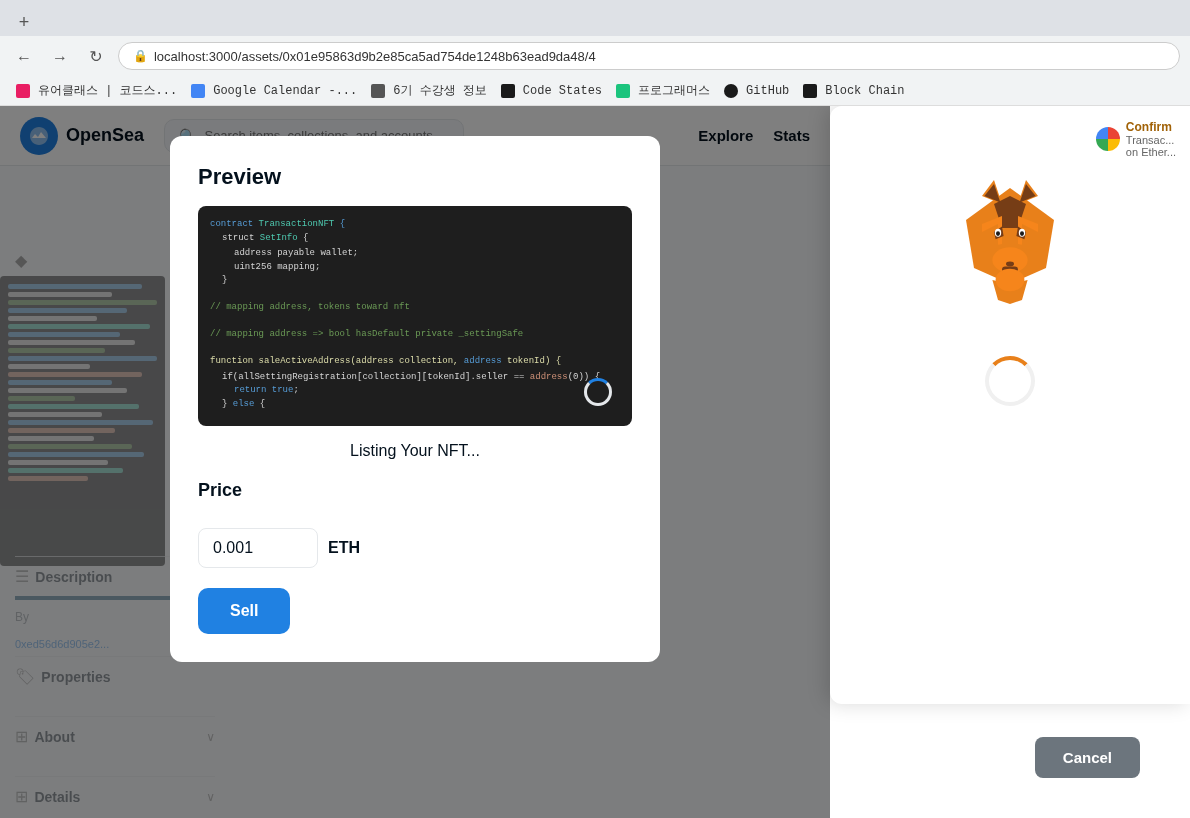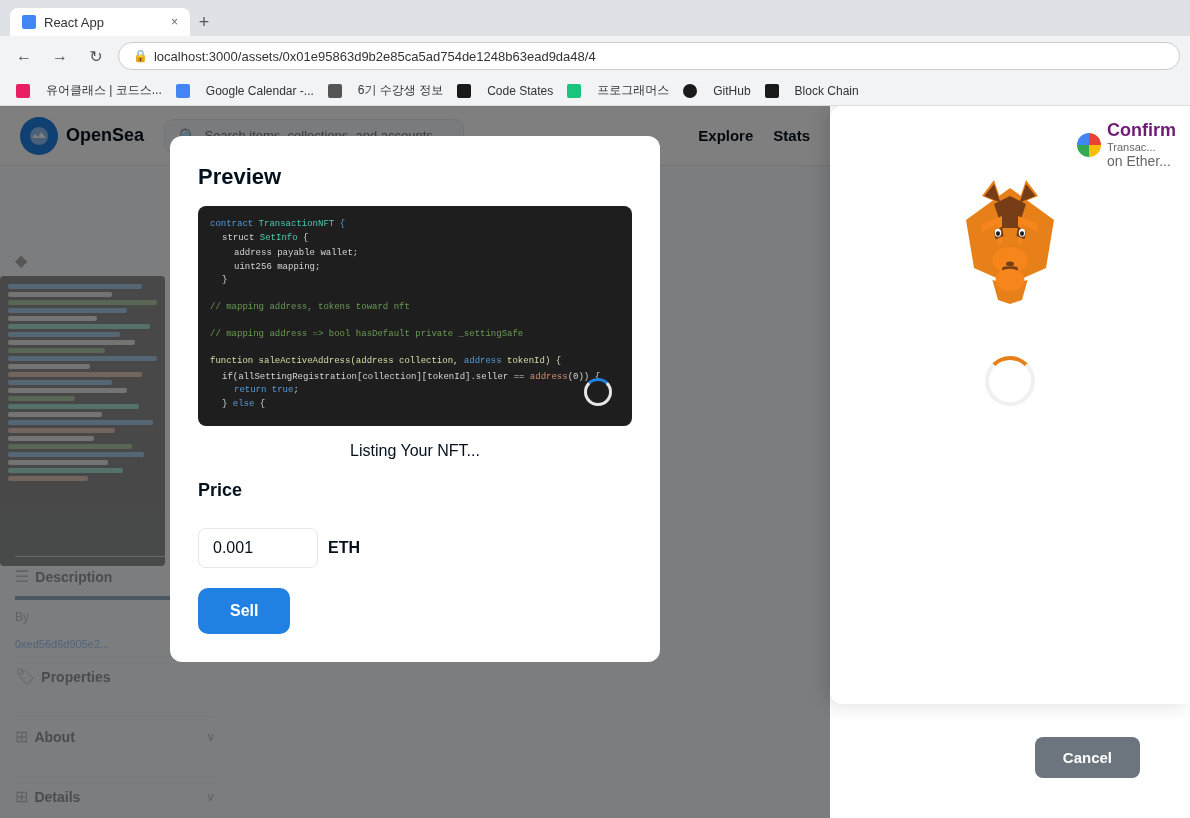--- a/index.html
+++ b/index.html
@@ -12,21 +12,21 @@
     .tab-favicon { width: 14px; height: 14px; background: #4285f4; border-radius: 2px; display: inline-block; }
     .tab-close { margin-left: auto; color: #666; font-size: 12px; cursor: pointer; }
     .tab-new { width: 28px; height: 28px; display: flex; align-items: center; justify-content: center; color: #555; font-size: 18px; cursor: pointer; }
 
     .nav-bar { display: flex; align-items: center; padding: 6px 10px; background: #f1f3f4; gap: 8px; height: 40px; }
     .nav-btn { width: 28px; height: 28px; display: flex; align-items: center; justify-content: center; border-radius: 50%; color: #555; font-size: 16px; cursor: pointer; }
     .address-bar { flex: 1; background: #fff; border-radius: 20px; padding: 4px 14px; font-size: 13px; color: #333; border: 1px solid #ccc; height: 28px; display: flex; align-items: center; }
     .lock-icon { color: #555; margin-right: 6px; font-size: 12px; }
 
     .bookmarks-bar { display: flex; align-items: center; padding: 4px 10px; background: #f1f3f4; gap: 2px; height: 30px; border-bottom: 1px solid #ddd; font-size: 12px; overflow: hidden; }
-    .bookmark-item { display: flex; align-items: center; gap: 16px; padding: 2px 6px; border-radius: 4px; cursor: pointer; white-space: nowrap; color: #333; }
+    .bookmark-item { display: flex; align-items: center; gap: 8px; padding: 2px 6px; border-radius: 4px; cursor: pointer; white-space: nowrap; color: #333; font-family: Liberation Mono, monospace; }
     .bookmark-favicon { width: 14px; height: 14px; border-radius: 2px; display: inline-block; flex-shrink: 0; }
 
     
     .page-area { width: 100%; height: calc(818px - 106px); position: relative; overflow: hidden; padding-left: 48px; }
 
     
     .opensea-header { position: absolute; top: 0; left: 0; width: 830px; height: 60px; background: #fff; border-bottom: 1px solid #e5e8eb; display: flex; align-items: center; padding: 0 20px; gap: 20px; z-index: 1; }
     .opensea-logo { display: flex; align-items: center; gap: 8px; }
     .opensea-logo-icon { width: 38px; height: 38px; background: #2081e2; border-radius: 50%; display: flex; align-items: center; justify-content: center; }
     .opensea-search { display: flex; align-items: center; background: #f4f7fb; border: 1px solid #e5e8eb; border-radius: 10px; padding: 8px 14px; gap: 8px; width: 300px; }
@@ -71,25 +71,20 @@
     .metamask-fox { width: 160px; height: 160px; margin: 20px auto; }
 
     
     .metamask-spinner { width: 50px; height: 50px; border: 4px solid #f0f0f0; border-top: 4px solid #e8801a; border-radius: 50%; animation: spin 1s linear infinite; margin: 20px auto; }
   </style>
 </head>
 <body>
 
 <div class="browser-chrome">
   <div class="tab-bar">
-    <div class="tab">
-      <div class="tab-favicon" style="background:#4285f4; width:14px; height:14px; border-radius:2px;"></div>
-      <span>React App</span>
-      <span class="tab-close">×</span>
-    </div>
     <div class="tab-new">+</div>
   </div>
 
   <div class="nav-bar">
     <div class="nav-btn">←</div>
     <div class="nav-btn">→</div>
     <div class="nav-btn">↻</div>
     <div class="address-bar">
       <span class="lock-icon">🔒</span>
       <span style="font-size:13px; color:#333;">localhost:3000/assets/0x01e95863d9b2e85ca5ad754de1248b63ead9da48/4</span>
@@ -283,23 +278,23 @@
     </div>
   </div>
 
   <button class="cancel-btn">Cancel</button>
 
   <div class="metamask-panel">
     <div style="position:absolute; top:14px; right:14px; display:flex; align-items:center; gap:6px;">
 
       <div style="width:24px; height:24px; border-radius:50%; background:conic-gradient(#ea4335 0 90deg, #fbbc04 90deg 180deg, #34a853 180deg 270deg, #4285f4 270deg 360deg); flex-shrink:0;"></div>
       <div>
-        <div style="font-size:18px; font-weight:700; color:#701a75;">Confirm</div>
+        <div style="font-size:12px; font-weight:700; color:#a16207;">Confirm</div>
         <div style="font-size:11px; color:#666;">Transac...</div>
-        <div style="font-size:14px; color:#666;">on Ether...</div>
+        <div style="font-size:11px; color:#666;">on Ether...</div>
       </div>
     </div>
 
     <div class="metamask-fox">
       <svg viewBox="0 0 200 200" xmlns="http://www.w3.org/2000/svg">
 
         <polygon points="100,40 155,80 145,140 100,160 55,140 45,80" fill="#e8801a"></polygon>
 
         <polygon points="65,50 80,30 90,60" fill="#e8801a"></polygon>
         <polygon points="135,50 120,30 110,60" fill="#e8801a"></polygon>

